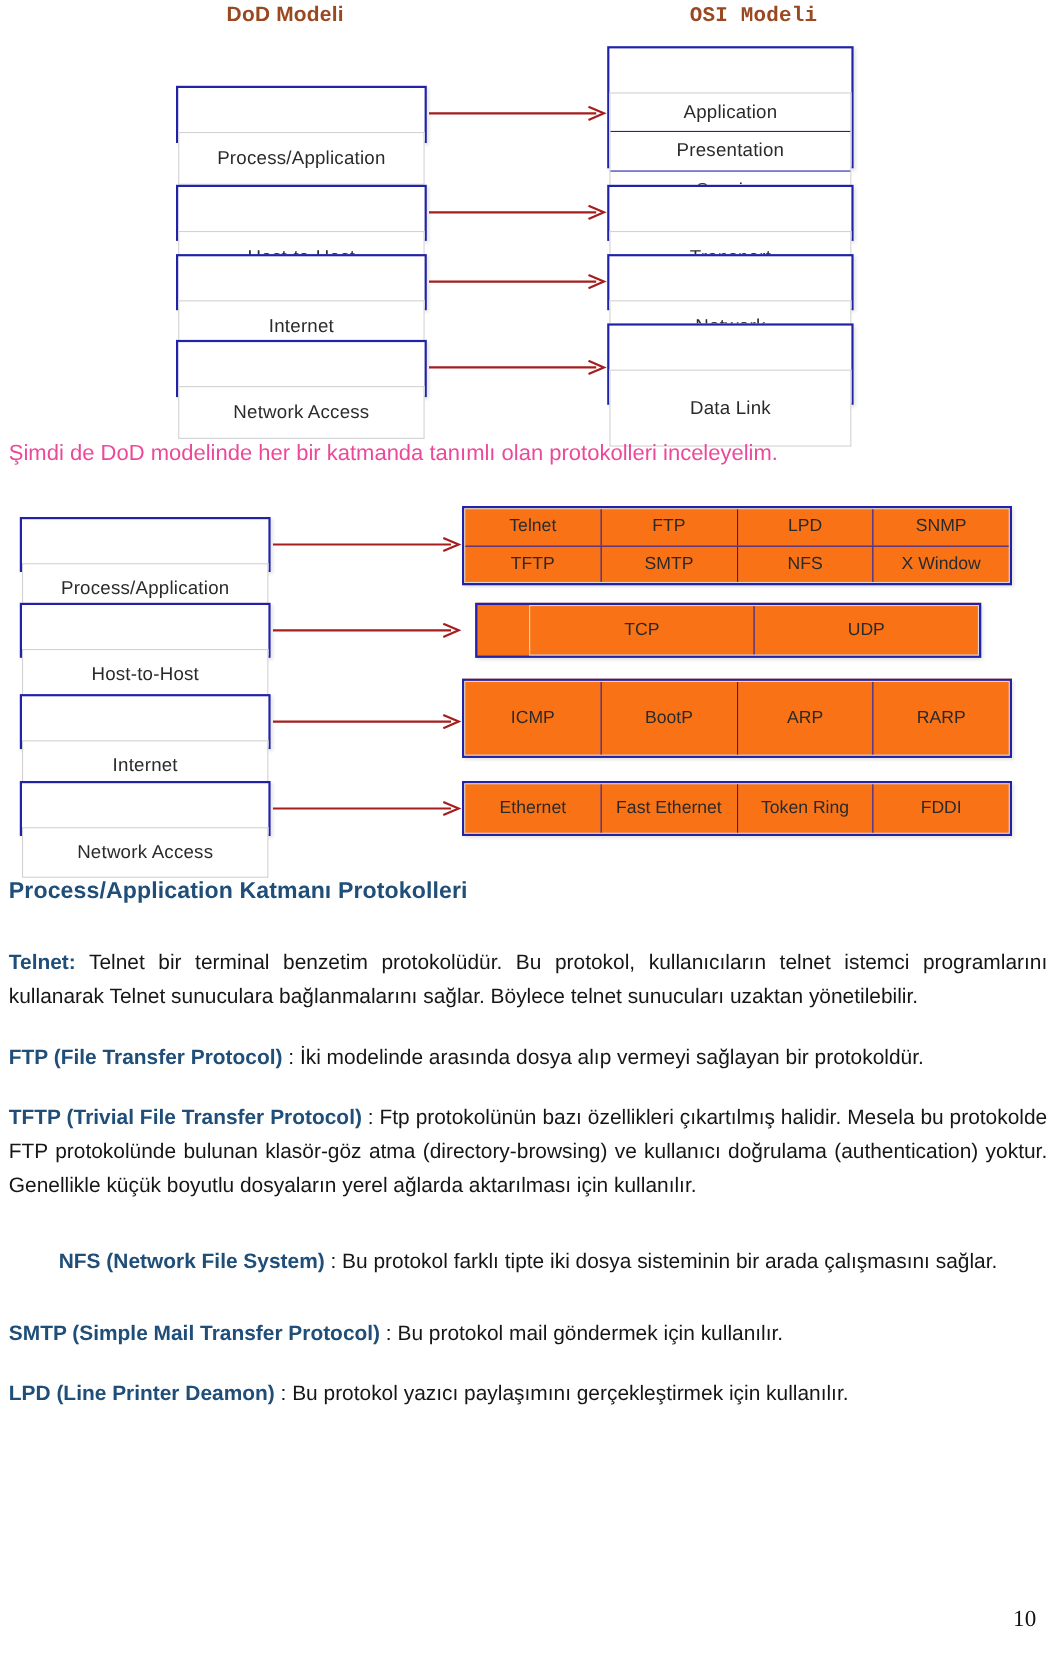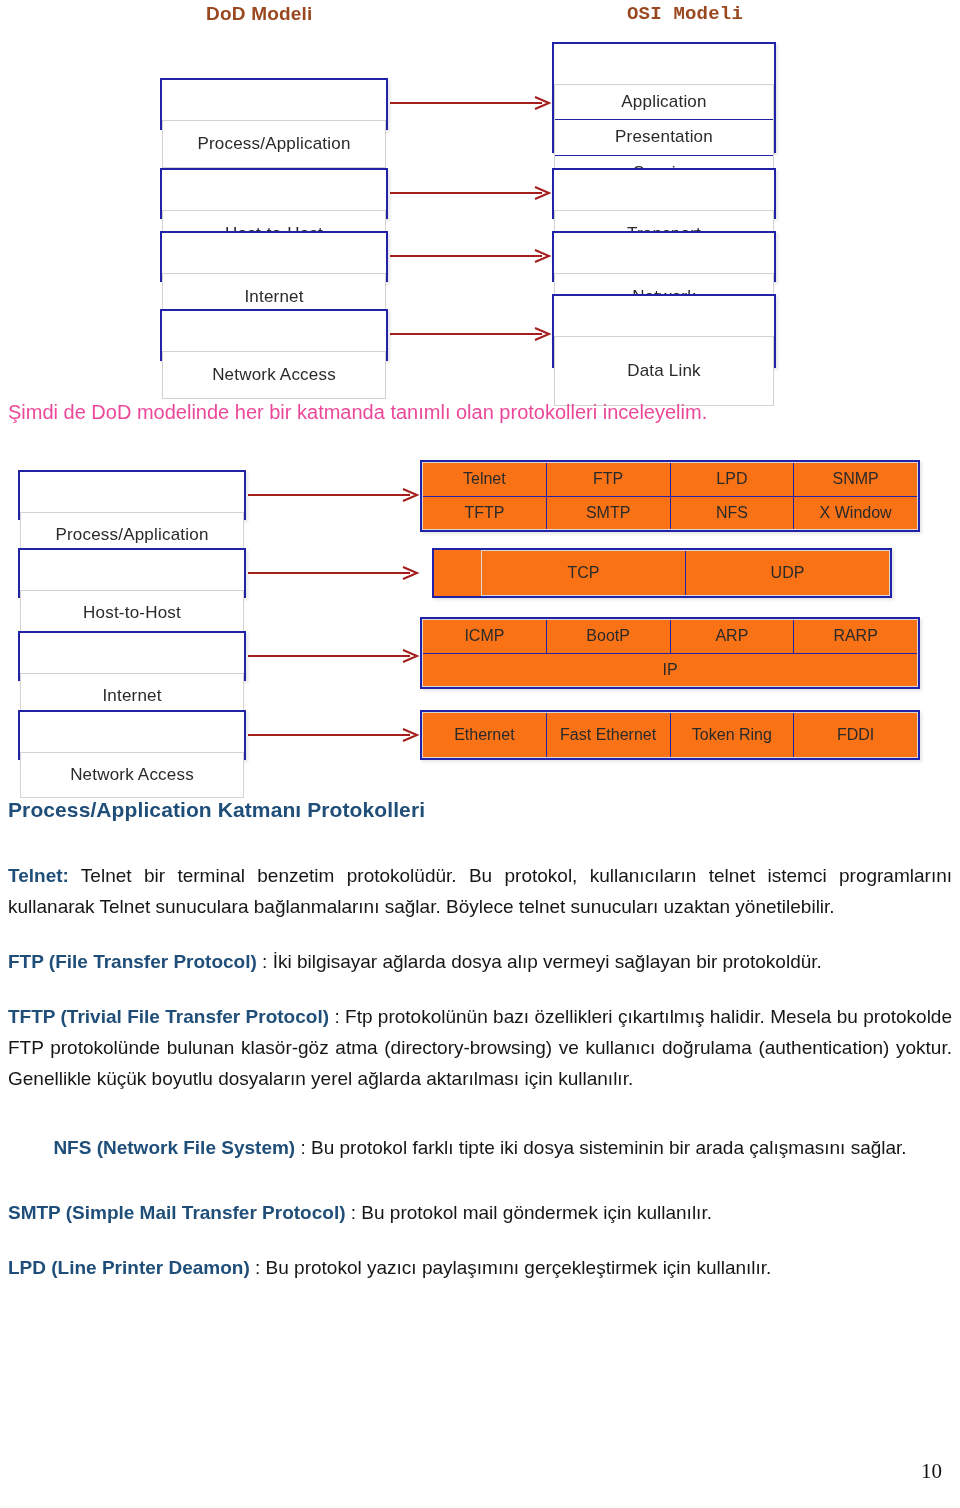--- a/index.html
+++ b/index.html
@@ -331,23 +331,20 @@
   </div>
 
   <div class="pbox" id="p-inet">
     <div class="pinner">
       <div class="prow">
         <div class="pcell">ICMP</div>
         <div class="pcell">BootP</div>
         <div class="pcell">ARP</div>
         <div class="pcell">RARP</div>
       </div>
-      <div class="prow">
-        <div class="pcell">IP</div>
-      </div>
     </div>
   </div>
 
   <div class="pbox" id="p-nacc">
     <div class="pinner">
       <div class="prow">
         <div class="pcell">Ethernet</div>
         <div class="pcell">Fast Ethernet</div>
         <div class="pcell">Token  Ring</div>
         <div class="pcell">FDDI</div>
@@ -358,21 +355,21 @@
 
 <div id="prose">
 
   <h2 class="section-title">Process/Application Katmanı Protokolleri</h2>
 
   <p class="para">
     <span class="term">Telnet:</span><span> Telnet bir terminal benzetim protokolüdür. Bu protokol, kullanıcıların telnet istemci programlarını kullanarak Telnet sunuculara bağlanmalarını sağlar. Böylece telnet sunucuları uzaktan yönetilebilir.</span>
   </p>
 
   <p class="para">
-    <span class="term">FTP (File Transfer Protocol)</span><span> : İki bilgisayar ağlarda dosya alıp vermeyi sağlayan bir protokoldür.</span>
+    <span class="term">FTP (File Transfer Protocol)</span><span> : İki modelinde arasında dosya alıp vermeyi sağlayan bir protokoldür.</span>
   </p>
 
   <p class="para">
     <span class="term">TFTP (Trivial File Transfer Protocol)</span><span> : Ftp protokolünün bazı özellikleri çıkartılmış halidir. Mesela bu protokolde FTP protokolünde bulunan klasör-göz atma (directory-browsing) ve kullanıcı doğrulama (authentication) yoktur. Genellikle küçük boyutlu dosyaların yerel ağlarda aktarılması için kullanılır.</span>
   </p>
 
   <p class="para ragged" style="margin-top:38px;text-align:center;">
     <span class="term">NFS (Network File System)</span><span> : Bu protokol farklı tipte iki dosya sisteminin bir arada çalışmasını sağlar.</span>
   </p>
 

